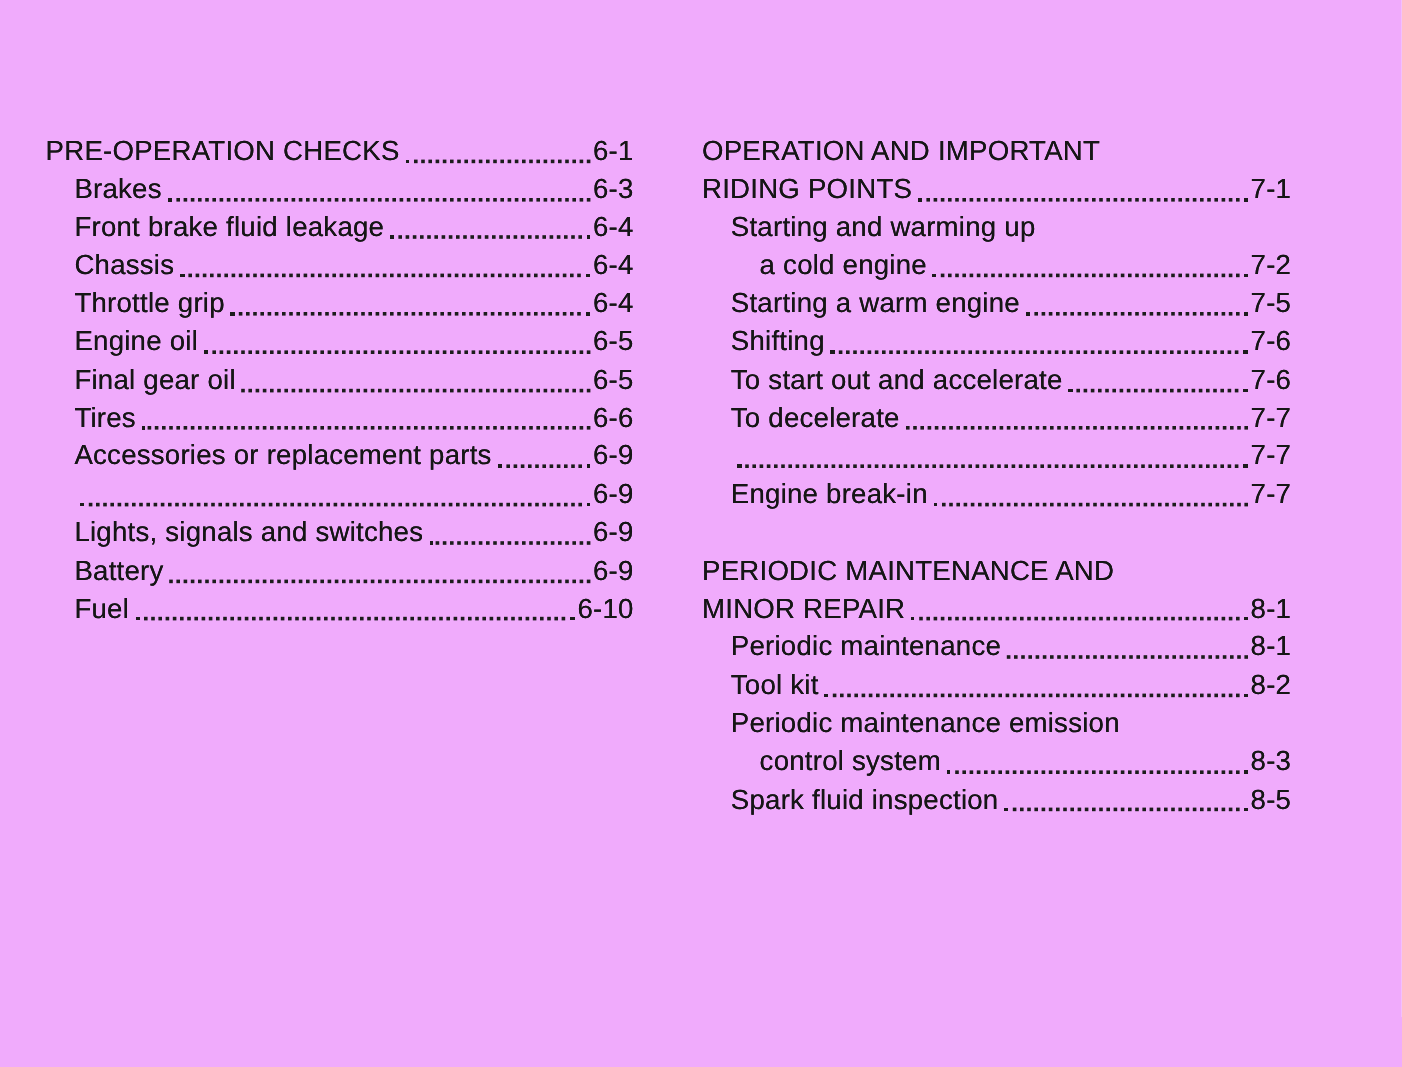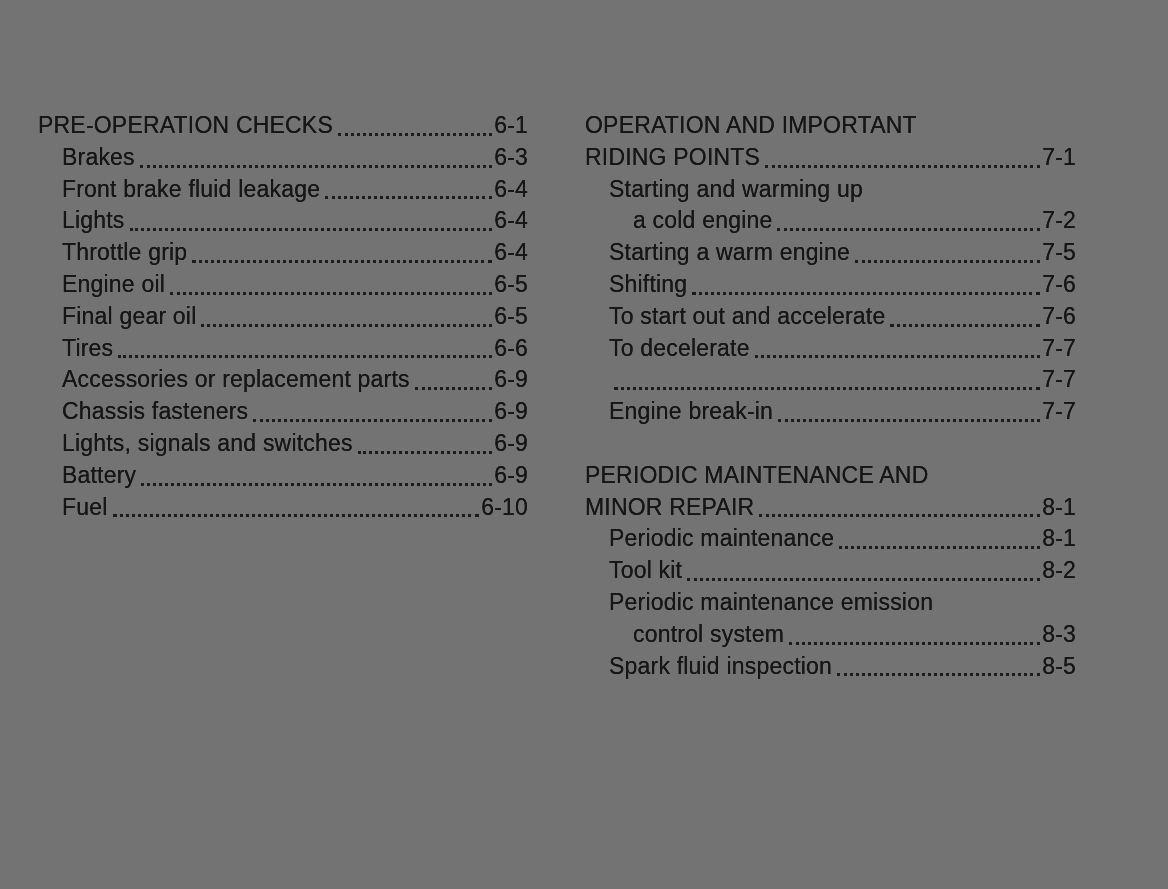--- a/index.html
+++ b/index.html
@@ -11,21 +11,21 @@
     height: 889px;
     position: relative;
     background: #fdfdfd;
     color: #161616;
     font-family: "Liberation Sans", sans-serif;
     overflow: hidden;
   }
   .page-surface {
     position: absolute;
     inset: 0;
-    background: #737373;
+    background: #f0abfc;
     text-decoration: underline;
   }
   .toc-col {
     position: absolute;
     top: 110px;
   }
   .toc-col-left {
     left: 38px;
     width: 490px;
   }
@@ -70,21 +70,21 @@
         <span class="toc-label">Brakes</span>
         <span class="toc-leader"></span>
         <span class="toc-page">6-3</span>
       </div>
       <div class="toc-row item">
         <span class="toc-label">Front brake fluid leakage</span>
         <span class="toc-leader"></span>
         <span class="toc-page">6-4</span>
       </div>
       <div class="toc-row item">
-        <span class="toc-label">Lights</span>
+        <span class="toc-label">Chassis</span>
         <span class="toc-leader"></span>
         <span class="toc-page">6-4</span>
       </div>
       <div class="toc-row item">
         <span class="toc-label">Throttle grip</span>
         <span class="toc-leader"></span>
         <span class="toc-page">6-4</span>
       </div>
       <div class="toc-row item">
         <span class="toc-label">Engine oil</span>
@@ -100,21 +100,20 @@
         <span class="toc-label">Tires</span>
         <span class="toc-leader"></span>
         <span class="toc-page">6-6</span>
       </div>
       <div class="toc-row item">
         <span class="toc-label">Accessories or replacement parts</span>
         <span class="toc-leader"></span>
         <span class="toc-page">6-9</span>
       </div>
       <div class="toc-row item">
-        <span class="toc-label">Chassis fasteners</span>
         <span class="toc-leader"></span>
         <span class="toc-page">6-9</span>
       </div>
       <div class="toc-row item">
         <span class="toc-label">Lights, signals and switches</span>
         <span class="toc-leader"></span>
         <span class="toc-page">6-9</span>
       </div>
       <div class="toc-row item">
         <span class="toc-label">Battery</span>

